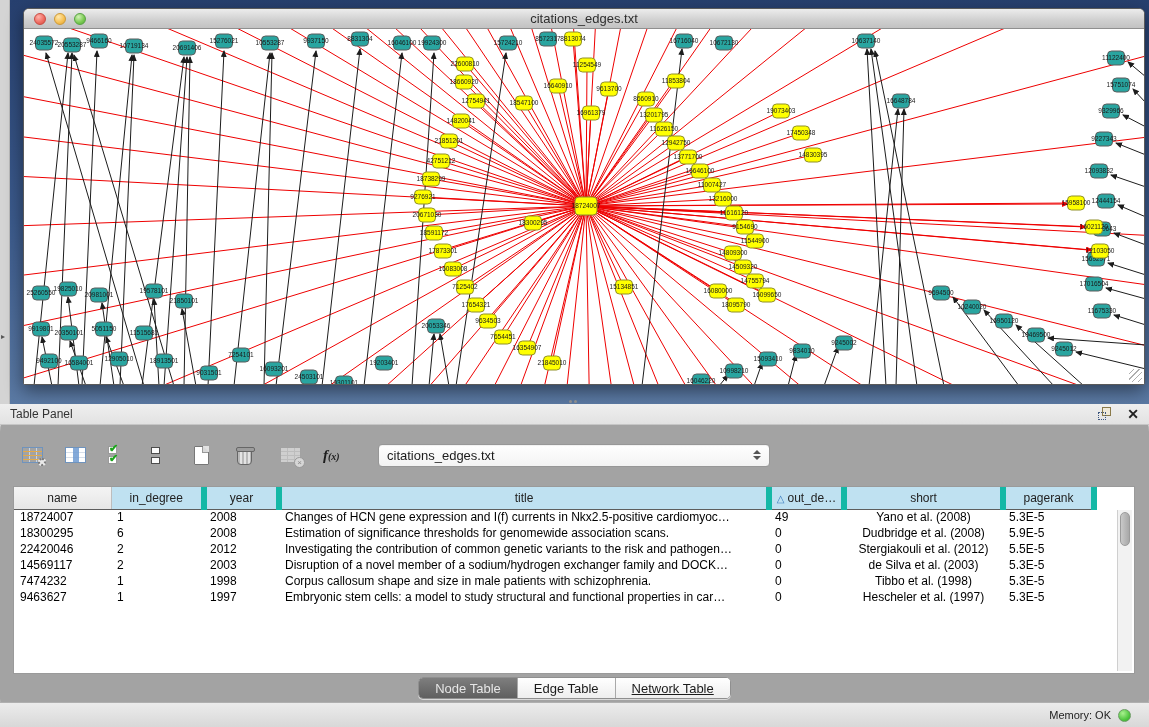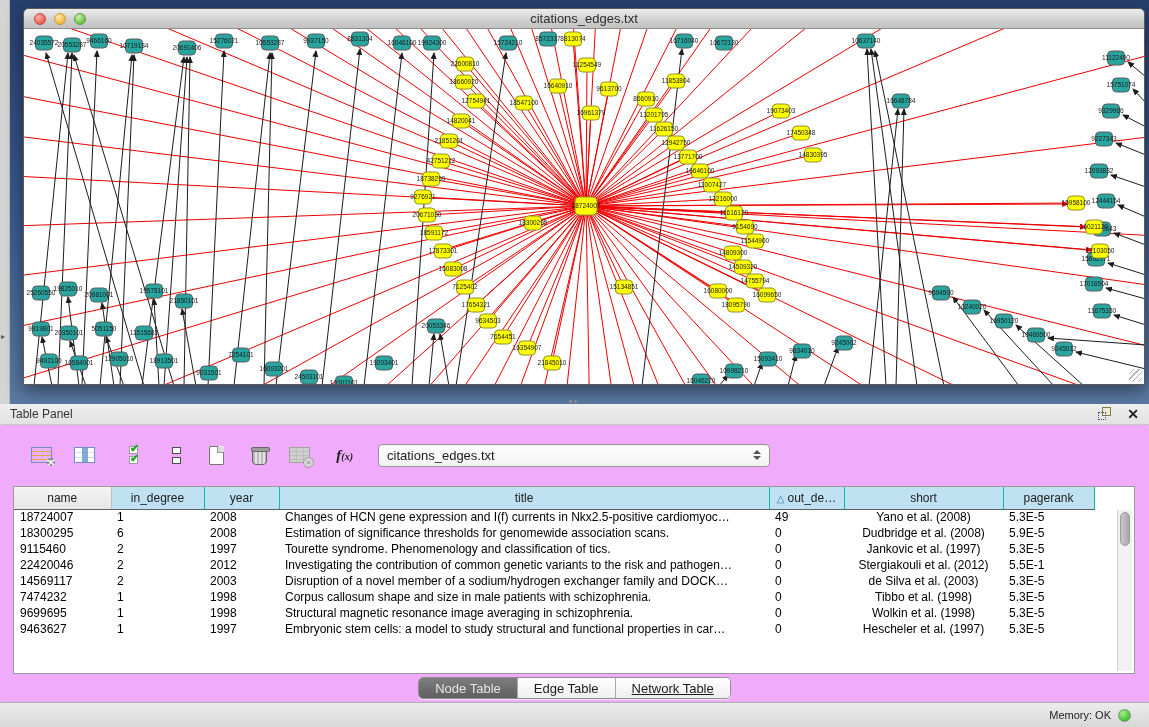--- a/index.html
+++ b/index.html
@@ -23,33 +23,33 @@
   .tl.red   { background:radial-gradient(circle at 35% 30%,#ffb2ab,#ee6a5f 60%,#d24f44); border:1px solid #c94b42;}
   .tl.yel   { background:radial-gradient(circle at 35% 30%,#ffe9b0,#f6bf50 60%,#dca33a); border:1px solid #cd9a38;}
   .tl.grn   { background:radial-gradient(circle at 35% 30%,#d2f2b8,#78c94f 60%,#5aa93b); border:1px solid #58a344;}
   .win-title { position:absolute; left:0; right:0; text-align:center; font-size:13px; color:#2e2e2e; }
   .canvas { position:relative; width:1120px; height:355px; background:#ffffff; overflow:hidden; }
   .canvas svg { display:block; }
   .resize-grip { position:absolute; right:2px; bottom:2px; width:13px; height:13px;
     background:repeating-linear-gradient(135deg, transparent 0 3px, #9a9a9a 3px 4px); opacity:.8; }
 
   
-  .table-panel { position:absolute; left:0; top:404px; width:1149px; height:323px; background:#f0abfc;border-radius:28px; }
+  .table-panel { position:absolute; left:0; top:404px; width:1149px; height:323px; background:#a3a3a3;border-radius:28px; }
   .splitter-handle { position:absolute; left:566px; top:-6px; width:14px; height:6px; display:flex; gap:2px; justify-content:center; }
   .splitter-handle i { width:3px; height:3px; background:#8d8d8d; border-radius:50%; margin-top:2px; }
   .panel-titlebar { height:21px; background:linear-gradient(#efefef,#e2e2e2); border-bottom:1px solid #c6c6c6;
     display:flex; align-items:center; padding:0 10px; }
   .panel-title { font-size:12px; color:#333; flex:1; }
   .float-icon { position:relative; width:15px; height:14px; margin-right:14px; }
   .float-icon .sq1 { position:absolute; left:4px; top:0; width:9px; height:9px; border:1px solid #8a7a4a; background:#efe9d8;}
   .float-icon .sq2 { position:absolute; left:0; top:5px; width:8px; height:8px; border:1px dotted #3c557e; }
   .close-icon { font-size:14px; font-weight:bold; color:#222; line-height:14px; cursor:default; }
 
   .toolbar { height:60px; display:flex; align-items:center; padding:0 0 0 22px; gap:13px; }
-  .tb-btn { width:30px; height:30px; display:flex; align-items:center; justify-content:flex-end; }
+  .tb-btn { width:30px; height:30px; display:flex; align-items:center; justify-content:flex-start; }
   .mini-table { position:relative; width:21px; height:16px; border:1px solid #6f93bd;
     background:linear-gradient(#fdfdfd,#edf2f8);
     background-image:repeating-linear-gradient(180deg, rgba(0,0,0,0) 0 3px, #e4aa47 3px 4px),
                      repeating-linear-gradient(90deg, rgba(0,0,0,0) 0 6px, #c7d5e6 6px 7px); }
   .gear-dot { position:absolute; right:-4px; bottom:-4px; width:8px; height:8px; border:2px dotted #7d7d7d; border-radius:50%; background:#e9e9e9;}
   .mini-table-col { position:relative; width:21px; height:16px; border:1px solid #6f93bd; background:#fff;
     background-image:repeating-linear-gradient(180deg, rgba(0,0,0,0) 0 4px, #d7dfe9 4px 5px);}
   .mini-table-col .band { position:absolute; left:7px; top:0; width:6px; height:100%; background:#6f9bd2; opacity:.85;}
   .checks { display:flex; flex-direction:column; gap:2px; }
   .check { position:relative; width:9px; height:8px; border:1px solid #9a9a9a; background:#fff; }
@@ -78,21 +78,21 @@
   .combo-text { flex:1; font-size:13px; color:#1c1c1c; }
   .combo-arrows { display:flex; flex-direction:column; gap:2px; }
   .combo-arrows i { width:0; height:0; border-left:4px solid transparent; border-right:4px solid transparent; }
   .combo-arrows i.up { border-bottom:4px solid #555; }
   .combo-arrows i.down { border-top:4px solid #555; }
 
   .table-wrap { position:absolute; left:13px; top:82px; width:1122px; height:188px;
     background:#fff; border:1px solid #9a9a9a; overflow:hidden; }
   table.data { border-collapse:collapse; table-layout:fixed; width:1080px; font-size:12px; color:#000; }
   table.data th { height:22px; font-weight:normal; font-size:12px; color:#222;
-    background:#bfe1f1; border-right:1px solid #14b8a6; border-bottom:1px solid #5d5d5d; text-align:center; overflow:hidden; white-space:nowrap;}
+    background:#bfe1f1; border-right:6px solid #14b8a6; border-bottom:1px solid #5d5d5d; text-align:center; overflow:hidden; white-space:nowrap;}
   table.data th.gray { background:linear-gradient(#f4f4f4,#e6e6e6); border-right:1px solid #bdbdbd; }
   table.data th .sort { color:#3a7bbf; font-size:10px; margin-right:3px; }
   table.data td { height:16px; padding:0 6px; white-space:nowrap; overflow:hidden; text-overflow:ellipsis; }
   table.data td.center { text-align:center; }
   .vscroll { position:absolute; right:2px; top:23px; bottom:2px; width:15px; background:#f2f2f2; border-left:1px solid #cfcfcf; }
   .vscroll .thumb { position:absolute; left:2px; top:2px; width:10px; height:34px; border-radius:6px;
     background:linear-gradient(90deg,#c9c9c9,#a8a8a8); border:1px solid #9b9b9b; }
 
   .tabs-row { position:absolute; left:0; top:270px; width:1149px; height:28px; display:flex; justify-content:center; align-items:center; }
   .segmented { display:flex; height:22px; border:1px solid #8f8f8f; border-radius:5px; overflow:hidden; background:#fff;
@@ -824,37 +824,27 @@
             <td>18300295</td>
             <td>6</td>
             <td>2008</td>
             <td>Estimation of significance thresholds for genomewide association scans.</td>
             <td>0</td>
             <td class="center">Dudbridge et al. (2008)</td>
             <td>5.9E-5</td>
             <td></td>
           </tr>
           <tr>
-            <td>9115460</td>
-            <td>2</td>
-            <td>1997</td>
-            <td>Tourette syndrome. Phenomenology and classification of tics.</td>
-            <td>0</td>
-            <td class="center">Jankovic et al. (1997)</td>
-            <td>5.3E-5</td>
-            <td></td>
-          </tr>
-          <tr>
             <td>22420046</td>
             <td>2</td>
             <td>2012</td>
             <td>Investigating the contribution of common genetic variants to the risk and pathogen…</td>
             <td>0</td>
             <td class="center">Stergiakouli et al. (2012)</td>
-            <td>5.5E-1</td>
+            <td>5.5E-5</td>
             <td></td>
           </tr>
           <tr>
             <td>14569117</td>
             <td>2</td>
             <td>2003</td>
             <td>Disruption of a novel member of a sodium/hydrogen exchanger family and DOCK…</td>
             <td>0</td>
             <td class="center">de Silva et al. (2003)</td>
             <td>5.3E-5</td>
@@ -864,30 +854,20 @@
             <td>7474232</td>
             <td>1</td>
             <td>1998</td>
             <td>Corpus callosum shape and size in male patients with schizophrenia.</td>
             <td>0</td>
             <td class="center">Tibbo et al. (1998)</td>
             <td>5.3E-5</td>
             <td></td>
           </tr>
           <tr>
-            <td>9699695</td>
-            <td>1</td>
-            <td>1998</td>
-            <td>Structural magnetic resonance image averaging in schizophrenia.</td>
-            <td>0</td>
-            <td class="center">Wolkin et al. (1998)</td>
-            <td>5.3E-5</td>
-            <td></td>
-          </tr>
-          <tr>
             <td>9463627</td>
             <td>1</td>
             <td>1997</td>
             <td>Embryonic stem cells: a model to study structural and functional properties in car…</td>
             <td>0</td>
             <td class="center">Hescheler et al. (1997)</td>
             <td>5.3E-5</td>
             <td></td>
           </tr>
         </tbody>

